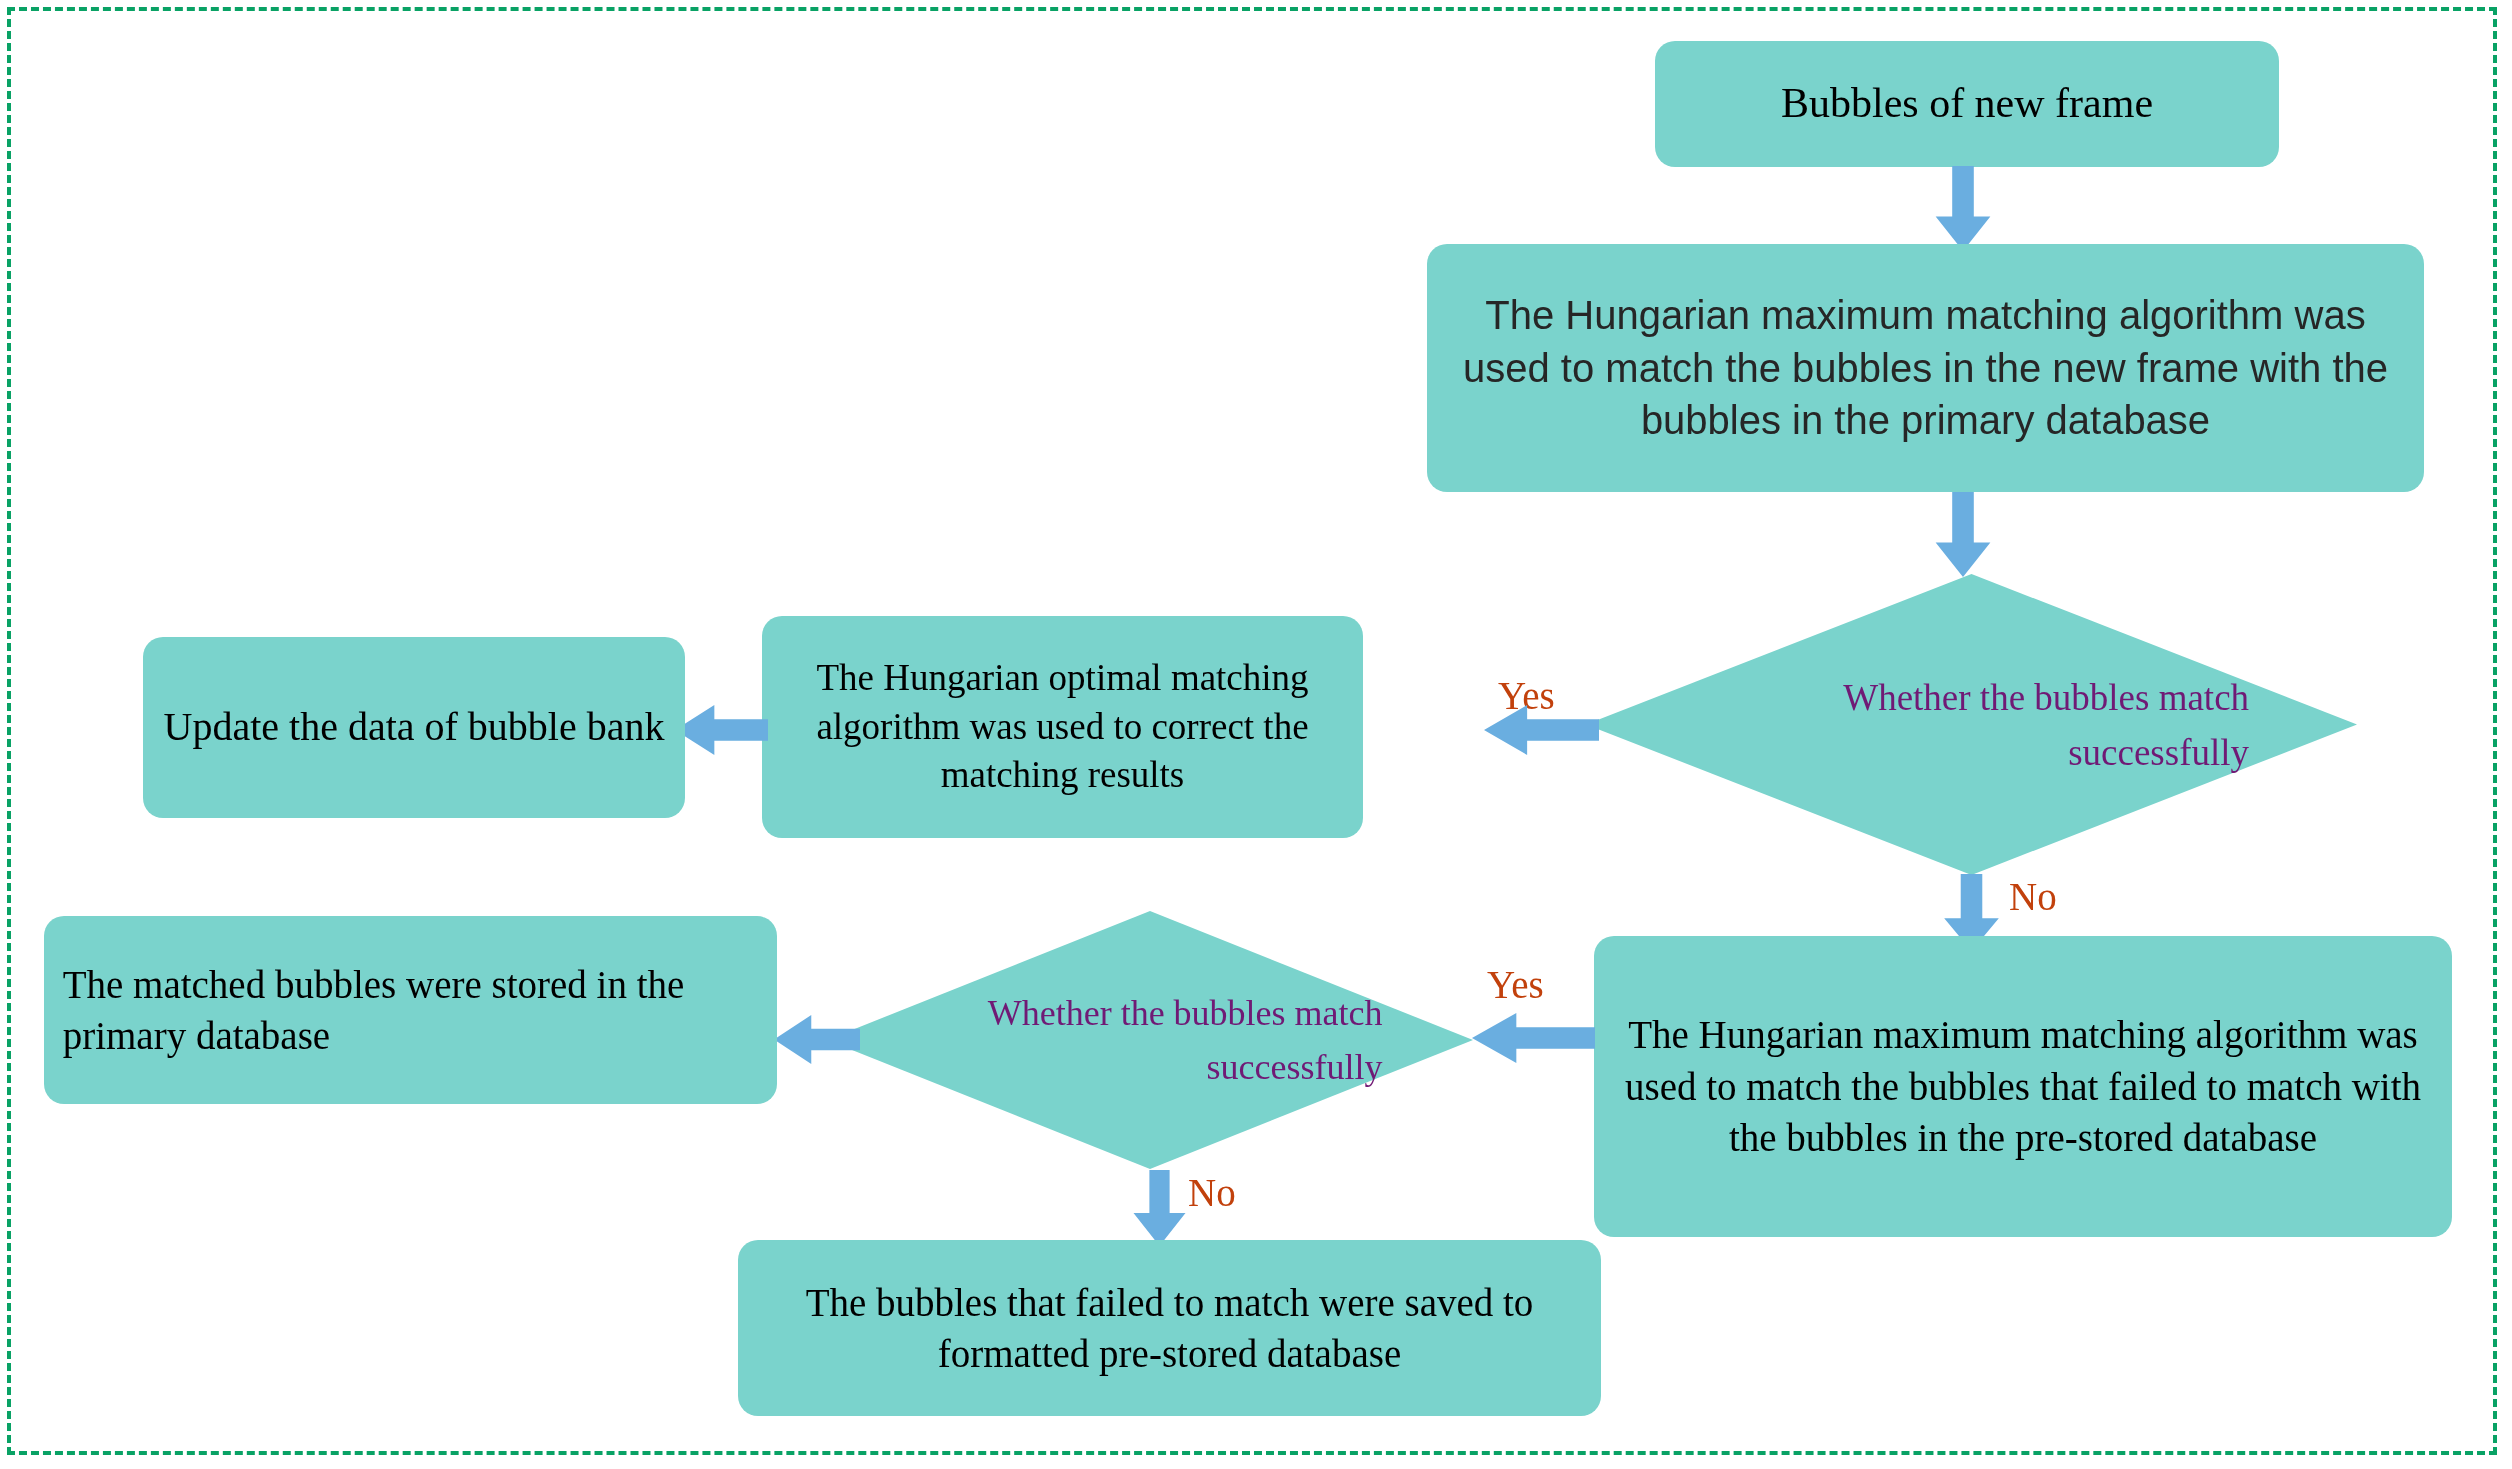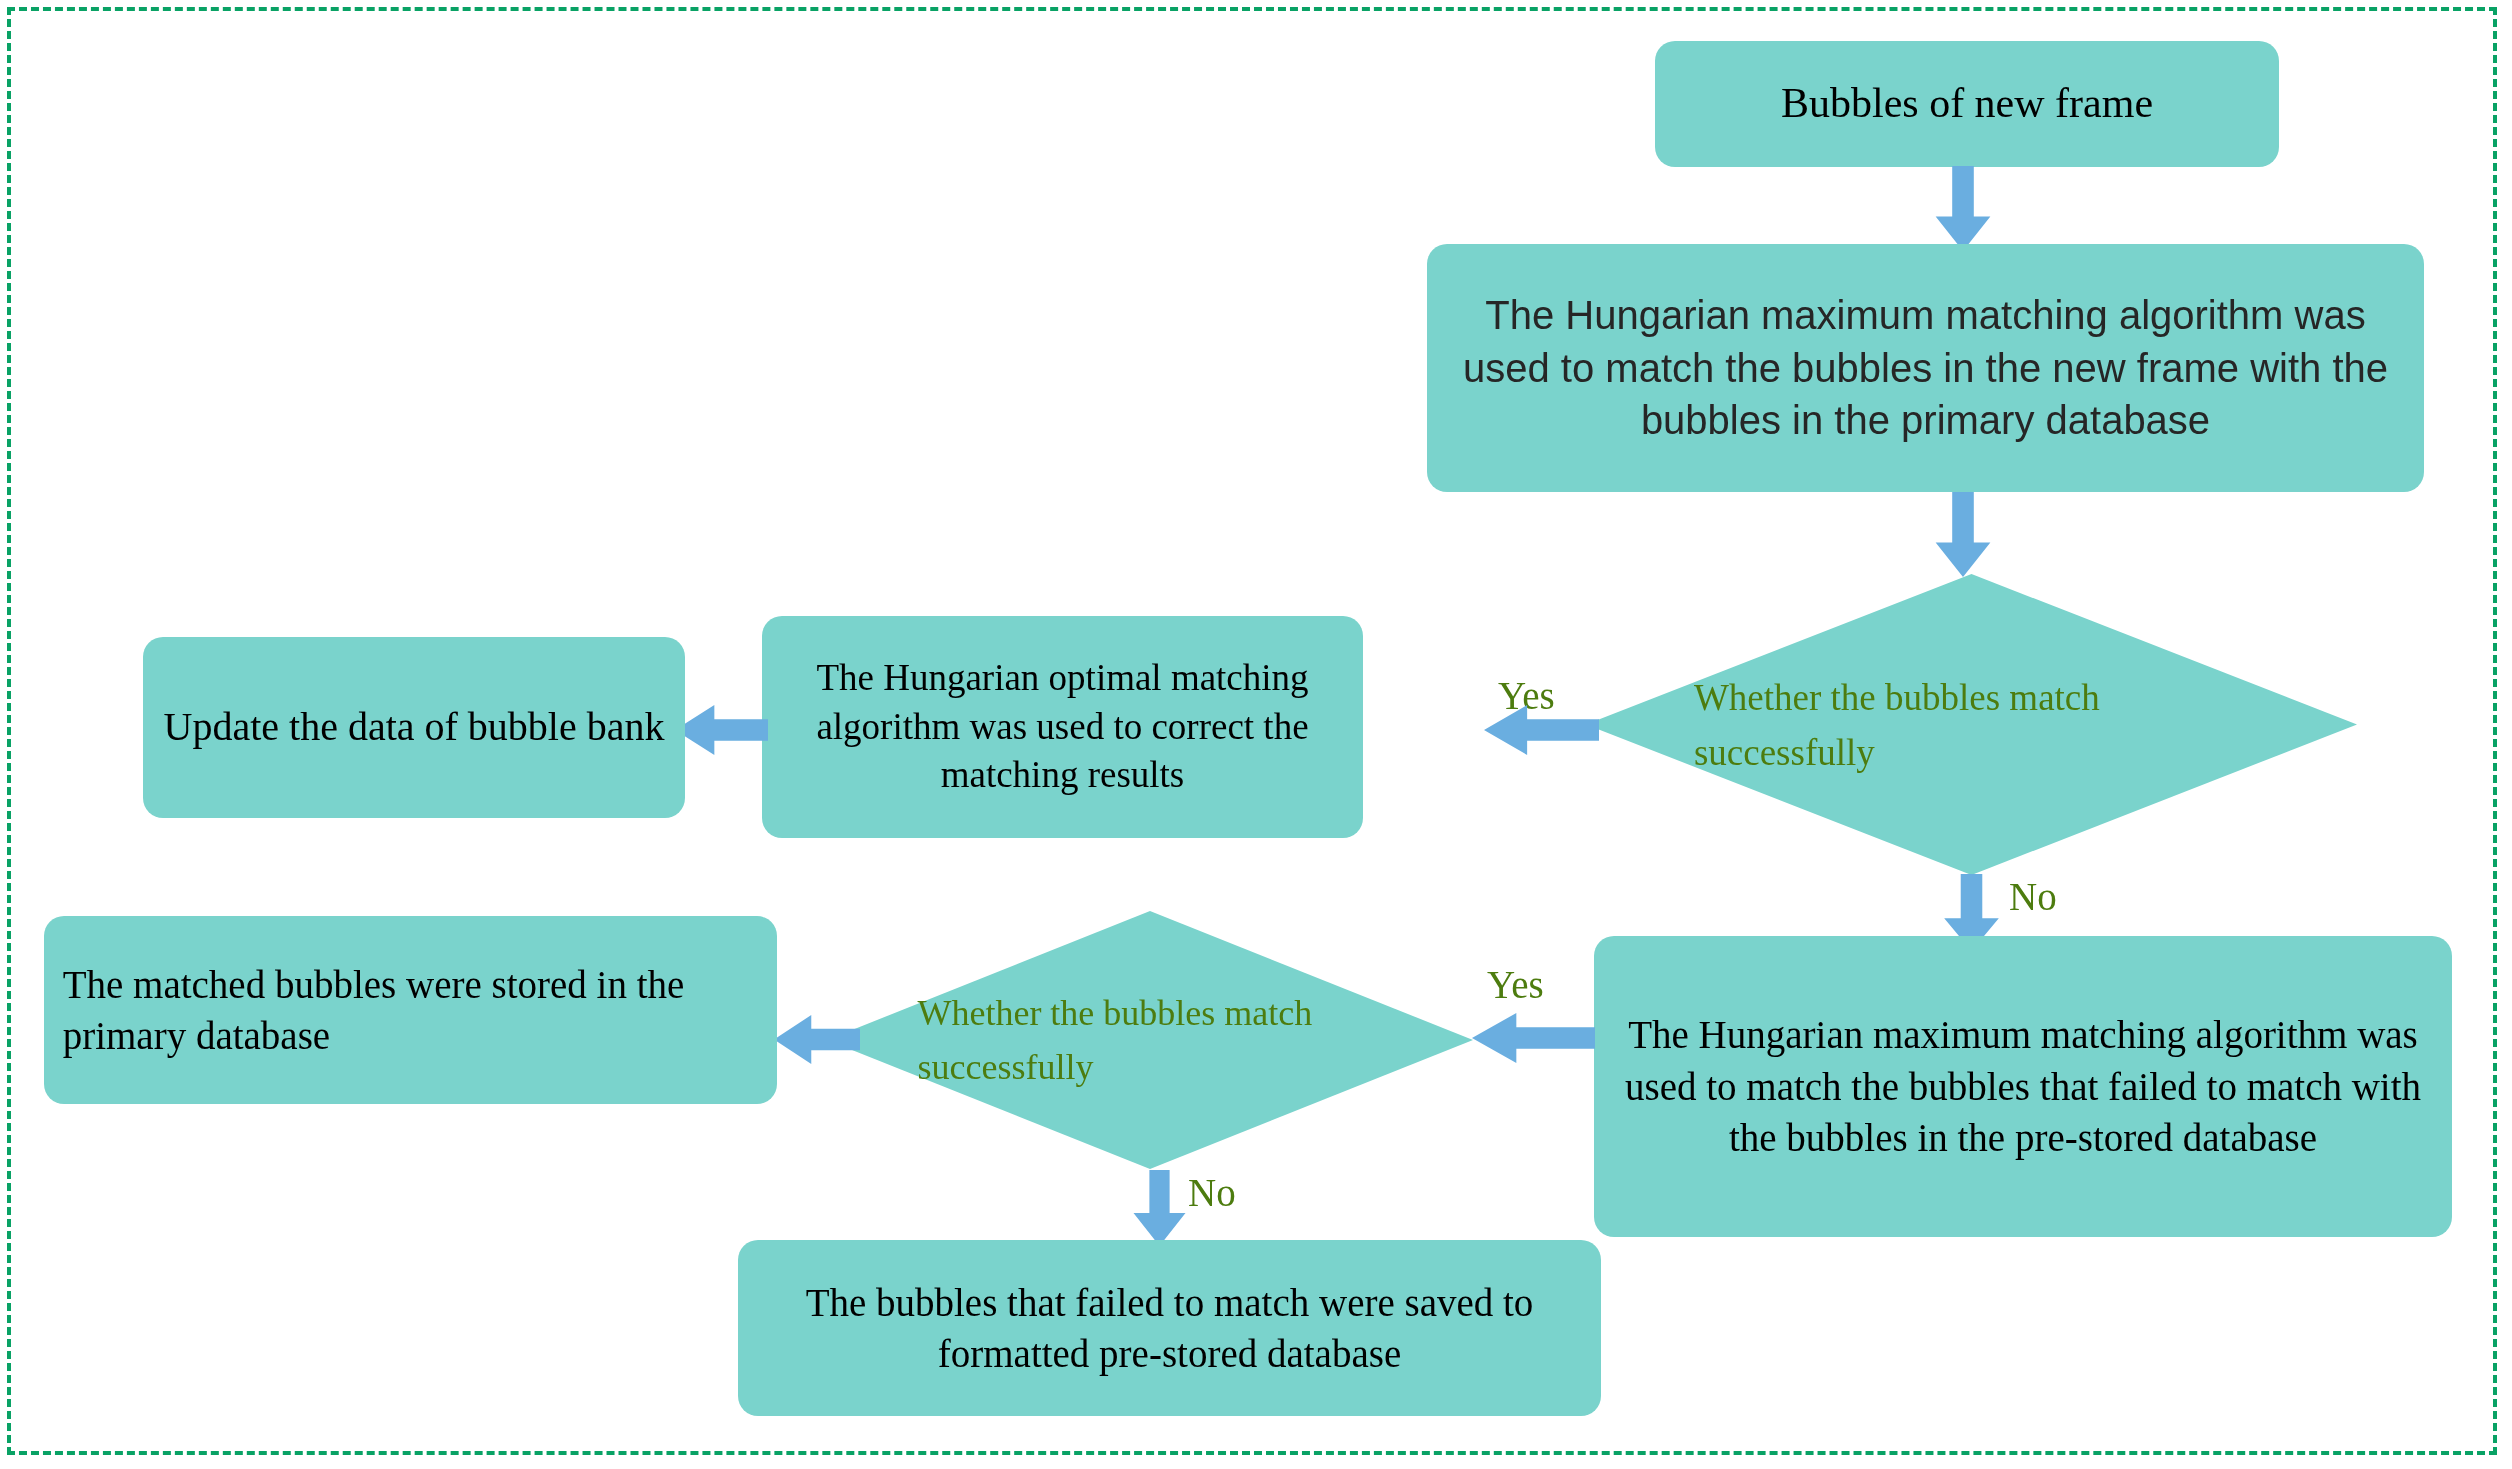--- a/index.html
+++ b/index.html
@@ -66,35 +66,35 @@
     inset: 0;
     background: #7ad3cc;
     clip-path: polygon(50% 0%, 100% 50%, 50% 100%, 0% 50%);
   }
   .node-diamond .txt {
     position: absolute;
     left: 14%;
     right: 14%;
     top: 50%;
     transform: translateY(-50%);
-    text-align: left;
-    color: #4d7c0f;
+    text-align: right;
+    color: #701a75;
     line-height: 1.5;
   }
 
   
   .arrow {
     position: absolute;
   }
   .arrow svg { display: block; width: 100%; height: 100%; }
 
   
   .edge-label {
     position: absolute;
-    color: #4d7c0f;
+    color: #c2410c;
     white-space: nowrap;
   }
 </style>
 </head>
 <body>
 
 <div id="canvas">
 
   <div id="dashed-frame"></div>
 

